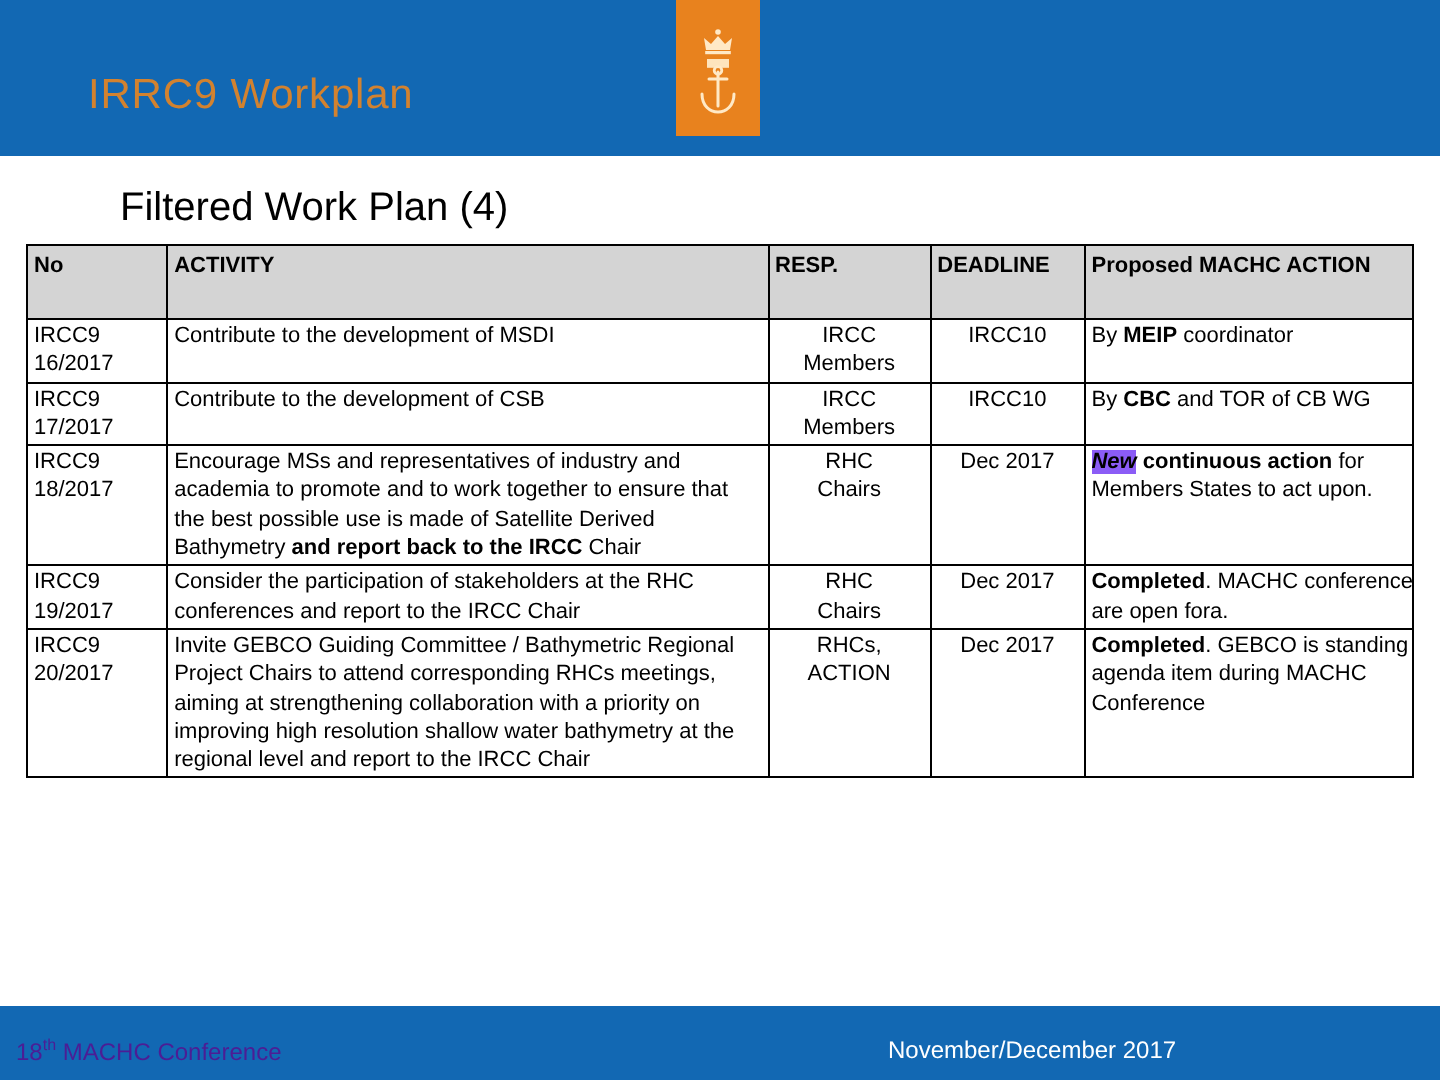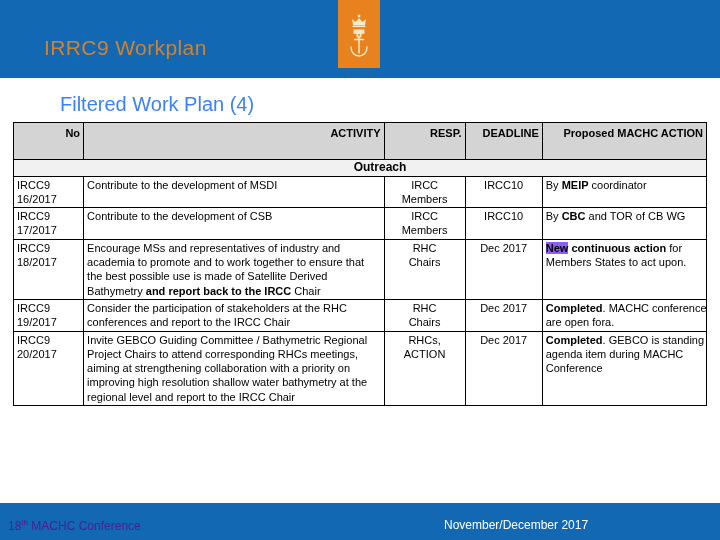--- a/index.html
+++ b/index.html
@@ -58,21 +58,21 @@
     color: #d2822f;
     white-space: nowrap;
   }
 
   
   .sub-title {
     position: absolute;
     left: 60px;
     top: 93px;
     font-size: 20px;
-    color: #3b82f6;
+    color: #000000;
     white-space: nowrap;
   }
 
   
   .wp-table {
     position: absolute;
     left: 13px;
     top: 122px;
     width: 694px;
     border-collapse: collapse;
@@ -83,21 +83,21 @@
   .wp-table th,
   .wp-table td {
     border: 1px solid #000000;
     padding: 1px 3px;
     vertical-align: top;
     line-height: 1.30;
     overflow: hidden;
   }
   .wp-table thead th {
     background: #d4d4d4;
-    text-align: right;
+    text-align: left;
     font-weight: bold;
     font-size: 11px;
     height: 32px;
     vertical-align: top;
     padding-top: 3px;
   }
   .col-no      { width: 70px; }
   .col-act     { width: 300px; }
   .col-resp    { width: 81px; }
   .col-dead    { width: 77px; }
@@ -124,21 +124,21 @@
   td.c-dead    { text-align: center; white-space: nowrap; }
   td.c-action  { text-align: left;   white-space: normal; }
 
   .c-action .clip {
     display: block;
     width: 168px;
     overflow: hidden;
   }
 
   b, strong { font-weight: bold; }
-  .hl { background: #8b5cf6; font-weight: bold; }
+  .hl { background: #8b5cf6; font-weight: bold; font-style: italic; }
 
   
   .footer-band {
     position: absolute;
     left: 0;
     top: 503px;
     width: 720px;
     height: 37px;
     background: #1268b3;
   }
@@ -210,25 +210,20 @@
     <thead>
       <tr>
         <th>No</th>
         <th>ACTIVITY</th>
         <th>RESP.</th>
         <th>DEADLINE</th>
         <th>Proposed MACHC ACTION</th>
       </tr>
     </thead>
     <tbody>
-      <tr class="section-row">
-        <td colspan="5">
-          <span class="sec-inner">Outreach</span>
-        </td>
-      </tr>
 
     <tr>
           <td class="c-no">IRCC9
 16/2017</td>
           <td class="c-act">Contribute to the development of MSDI</td>
           <td class="c-resp">IRCC
 Members</td>
           <td class="c-dead">IRCC10</td>
           <td class="c-action">
             <span class="clip">By <b>MEIP</b> coordinator</span>

